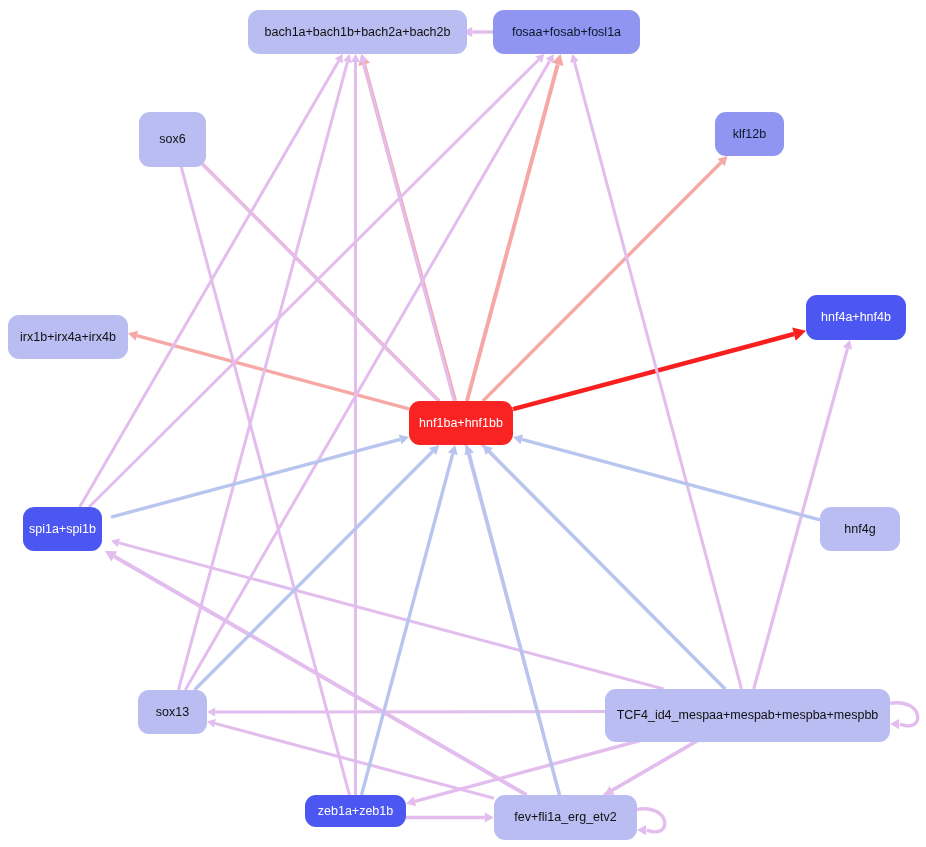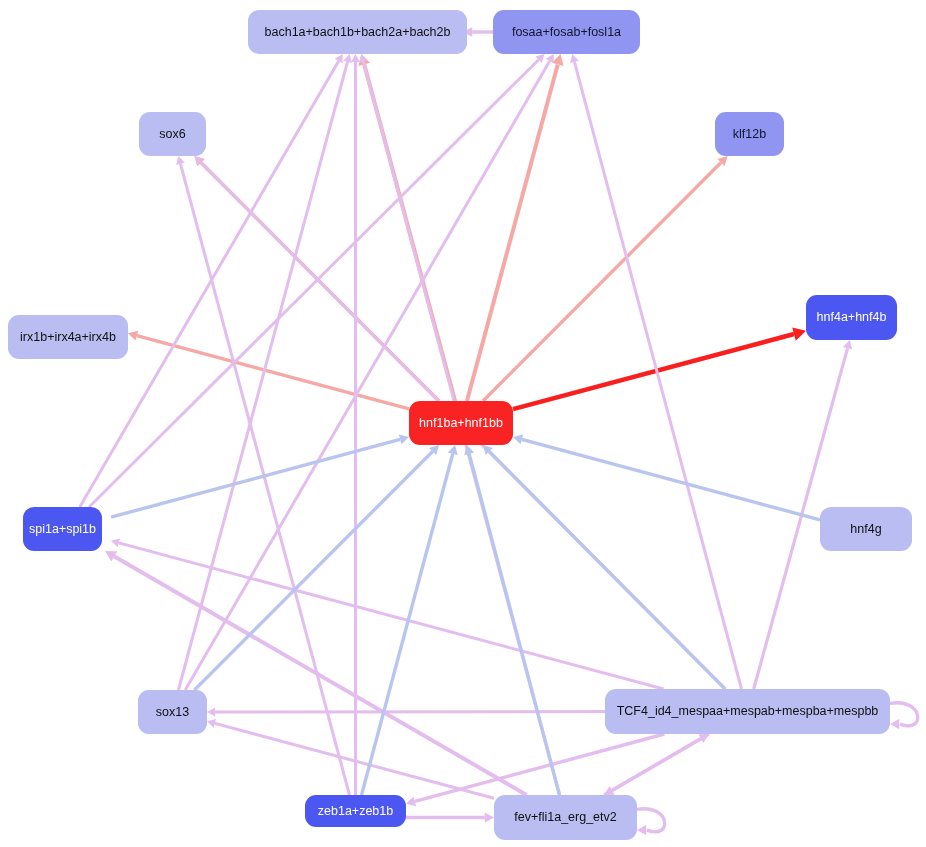--- a/index.html
+++ b/index.html
@@ -87,45 +87,45 @@
       <path d="M 637 809.4 C 671 803.4, 673 840.1, 647 830.1" fill="none" stroke="#e3bdee" stroke-width="3.4"></path>
       <polygon points="637,830.1 646.18,825 646.18,835.2" fill="#e3bdee"></polygon>
     </svg>
   <div id="nodes">
       <div class="node lvl-light" style="left: 248px; top: 10px; width: 219px; height: 44px;">
         <span class="node-label">bach1a+bach1b+bach2a+bach2b</span>
       </div>
       <div class="node lvl-mid" style="left: 493px; top: 10px; width: 147px; height: 44px;">
         <span class="node-label">fosaa+fosab+fosl1a</span>
       </div>
-      <div class="node lvl-light" style="left: 139px; top: 112px; width: 67px; height: 44px;">
+      <div class="node lvl-light" style="left: 139px; top: 112px; width: 67px; height: 55px;">
         <span class="node-label">sox6</span>
       </div>
       <div class="node lvl-mid" style="left: 715px; top: 112px; width: 69px; height: 44px; align-items: center;">
         <span class="node-label">klf12b</span>
       </div>
       <div class="node lvl-light" style="left: 8px; top: 295px; width: 120px; height: 44px; margin-top: 20px;">
         <span class="node-label">irx1b+irx4a+irx4b</span>
       </div>
-      <div class="node lvl-strong" style="left: 806px; top: 295px; width: 91px; height: 45px;">
+      <div class="node lvl-strong" style="left: 806px; top: 295px; width: 100px; height: 45px;">
         <span class="node-label">hnf4a+hnf4b</span>
       </div>
       <div class="node lvl-hot" style="left: 409px; top: 401px; width: 104px; height: 44px; text-align: right;">
         <span class="node-label">hnf1ba+hnf1bb</span>
       </div>
       <div class="node lvl-strong" style="left: 23px; top: 507px; width: 79px; height: 44px;">
         <span class="node-label">spi1a+spi1b</span>
       </div>
-      <div class="node lvl-light" style="left: 820px; top: 507px; width: 92px; height: 44px;">
+      <div class="node lvl-light" style="left: 820px; top: 507px; width: 80px; height: 44px;">
         <span class="node-label">hnf4g</span>
       </div>
       <div class="node lvl-light" style="left: 138px; top: 690px; width: 69px; height: 44px;">
         <span class="node-label">sox13</span>
       </div>
-      <div class="node lvl-light" style="left: 605px; top: 689px; width: 285px; height: 45px;">
+      <div class="node lvl-light" style="left: 605px; top: 689px; width: 285px; height: 53px;">
         <span class="node-label">TCF4_id4_mespaa+mespab+mespba+mespbb</span>
       </div>
       <div class="node lvl-strong" style="left: 305px; top: 795px; width: 101px; height: 32px;">
         <span class="node-label">zeb1a+zeb1b</span>
       </div>
       <div class="node lvl-light" style="left: 494px; top: 795px; width: 143px; height: 45px;">
         <span class="node-label">fev+fli1a_erg_etv2</span>
       </div>
     </div>
 </div>

